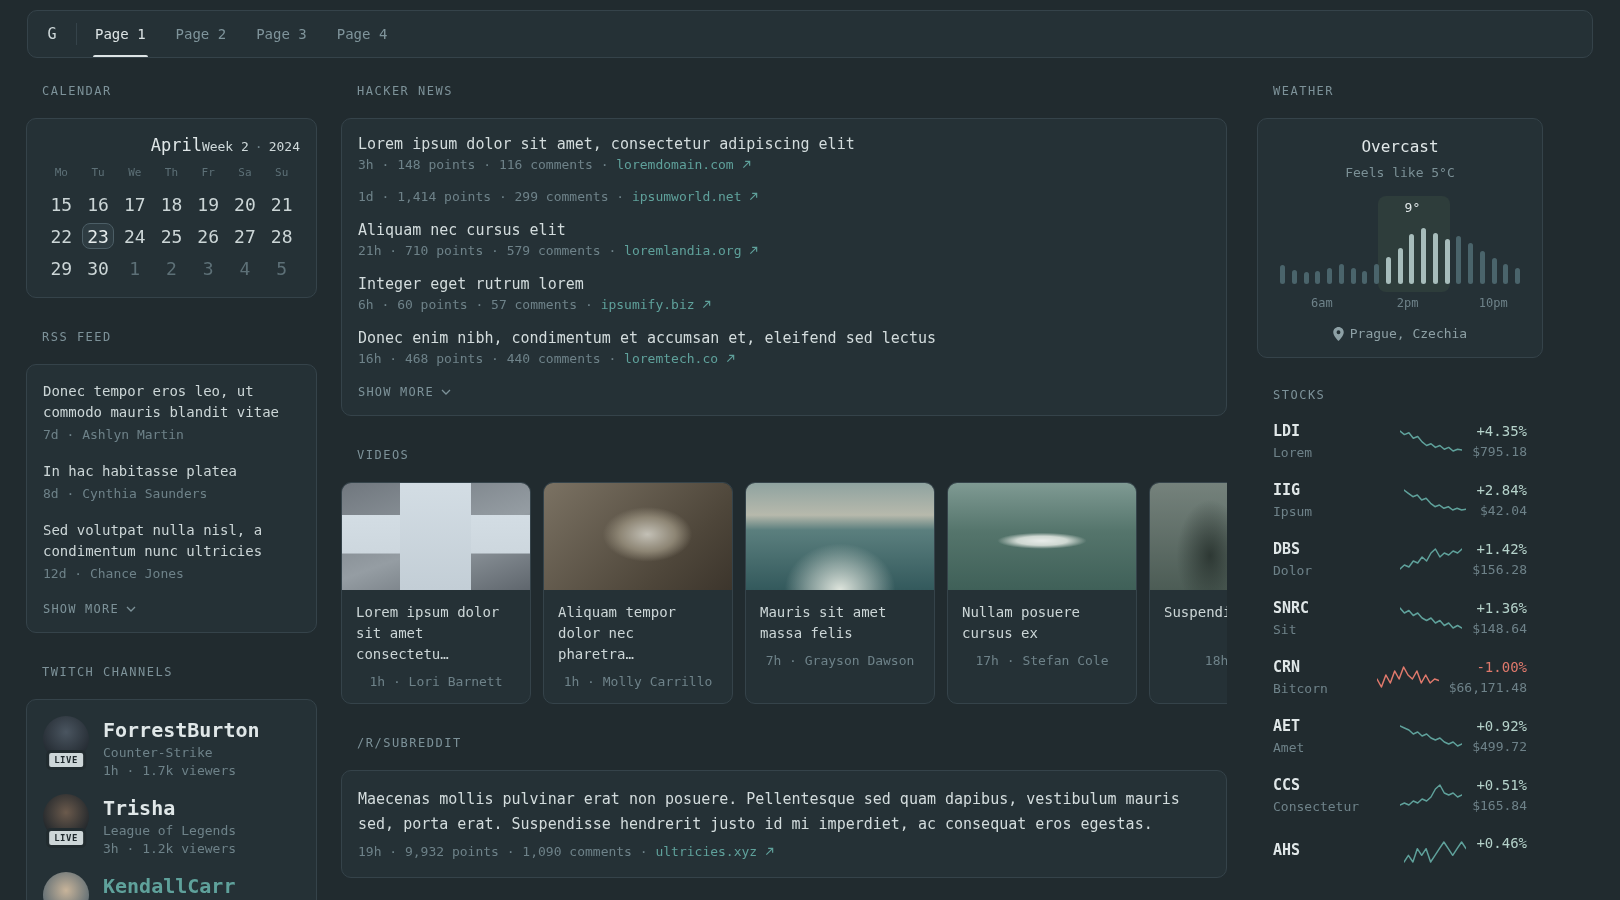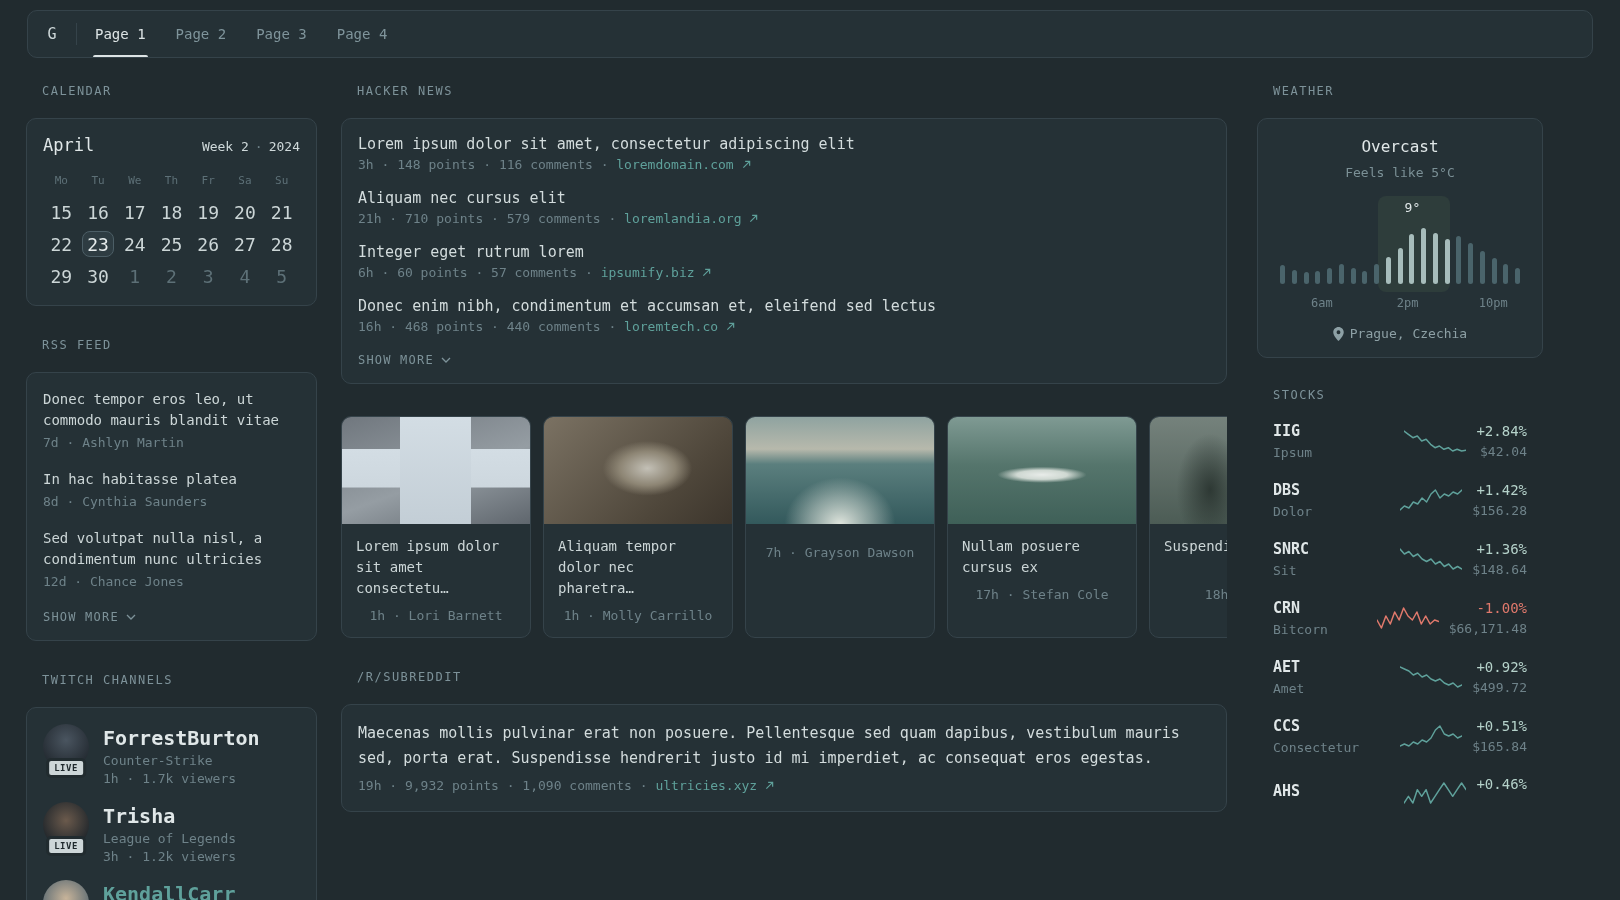--- a/index.html
+++ b/index.html
@@ -55,21 +55,21 @@
   .link { color: var(--link, #5fa19b); cursor: pointer; white-space: nowrap; }
   .ext-icon { stroke: currentColor; vertical-align: baseline; }
   .show-more {
     display: inline-flex; align-items: center; gap: 7px;
     margin-top: 2px; font-size: 12px; letter-spacing: 1.2px;
     color: var(--section-title, #7d9299); cursor: pointer;
   }
   .chev { stroke: currentColor; }
 
   
-  .cal-head { display: flex; justify-content: space-between; align-items: baseline; margin-bottom: 16px; }
+  .cal-head { display: flex; justify-content: flex-end; align-items: baseline; margin-bottom: 8px; }
   .cal-month { font-size: 17px; color: #e0e7e8; }
   .cal-week { font-size: 13px; color: #cfd9da; }
   .cal-sep { margin: 0 6px; color: var(--text-muted, #6e8289); }
   .cal-grid { display: grid; grid-template-columns: repeat(7, 1fr); row-gap: 6px; }
   .cal-cell { height: 26px; display: flex; align-items: center; justify-content: center; font-size: 18px; color: #ccd6d7; }
   .cal-dow { color: #5d7077; font-size: 11px; height: 18px; margin-bottom: 4px; }
   .cal-cell.muted { color: #5d7077; }
   .cal-cell.selected {
     background: #2e3c42; border: 1px solid #4c5e66;
     border-radius: 8px; color: #e6ecec; margin: 0 2px;
@@ -320,20 +320,27 @@
           <div class="hn-meta">
             <span>3h · 148 points · 116 comments ·</span>
             <span class="link"><span>loremdomain.com</span>
               <svg class="ext-icon" width="9" height="9" viewBox="0 0 10 10">
                   <path d="M1.5 8.5 L8.5 1.5 M3.5 1.5 H8.5 V6.5" fill="none" stroke-width="1.3"></path>
                 </svg></span>
           </div>
         </div>
 
         <div class="hn-item">
+          <div class="hn-meta">
+            <span>1d · 1,414 points · 299 comments ·</span>
+            <span class="link"><span>ipsumworld.net</span>
+              <svg class="ext-icon" width="9" height="9" viewBox="0 0 10 10">
+                  <path d="M1.5 8.5 L8.5 1.5 M3.5 1.5 H8.5 V6.5" fill="none" stroke-width="1.3"></path>
+                </svg></span>
+          </div>
         </div>
 
         <div class="hn-item">
           <div class="hn-title">Aliquam nec cursus elit</div>
           <div class="hn-meta">
             <span>21h · 710 points · 579 comments ·</span>
             <span class="link"><span>loremlandia.org</span>
               <svg class="ext-icon" width="9" height="9" viewBox="0 0 10 10">
                   <path d="M1.5 8.5 L8.5 1.5 M3.5 1.5 H8.5 V6.5" fill="none" stroke-width="1.3"></path>
                 </svg></span>
@@ -365,38 +372,40 @@
         <div class="show-more">
           <span>SHOW MORE</span>
           <svg class="chev" width="10" height="6" viewBox="0 0 10 6">
               <path d="M1 1 L5 5 L9 1" fill="none" stroke-width="1.3"></path>
             </svg>
         </div>
       </div>
     </div>
 
     <div class="section">
+      <div class="sec-title">VIDEOS</div>
       <div class="video-row">
         <div class="video-card">
           <div class="thumb thumb-1"></div>
           <div class="video-body">
             <div class="video-title">Lorem ipsum dolor sit amet consectetu…</div>
             <div class="video-meta">1h · Lori Barnett</div>
           </div>
         </div>
         <div class="video-card">
           <div class="thumb thumb-2"></div>
           <div class="video-body">
             <div class="video-title">Aliquam tempor dolor nec pharetra…</div>
             <div class="video-meta">1h · Molly Carrillo</div>
           </div>
         </div>
         <div class="video-card">
           <div class="thumb thumb-3"></div>
           <div class="video-body">
+            <div class="video-title">Mauris sit amet massa felis</div>
             <div class="video-meta">7h · Grayson Dawson</div>
           </div>
         </div>
         <div class="video-card">
           <div class="thumb thumb-4"></div>
           <div class="video-body">
             <div class="video-title">Nullam posuere cursus ex</div>
             <div class="video-meta">17h · Stefan Cole</div>
           </div>
         </div>
@@ -472,20 +481,33 @@
             </svg>
           <span>Prague, Czechia</span>
         </div>
       </div>
     </div>
 
     <div class="section">
       <div class="sec-title">STOCKS</div>
       <div class="stocks-list">
 
+        <div class="stock-row">
+          <div class="stk-left">
+            <div class="stk-sym">LDI</div>
+            <div class="stk-name">Lorem</div>
+          </div>
+          <svg class="spark" viewBox="0 0 62 26">
+              <polyline points="0.0,3.0 4.4,6.6 8.9,4.8 13.3,10.3 17.7,8.5 22.1,13.9 26.6,17.5 31.0,15.7 35.4,19.4 39.9,17.5 44.3,21.2 48.7,19.4 53.1,23.0 57.6,21.2 62.0,21.9" fill="none" stroke="#5fa19b" stroke-width="1.5" stroke-linejoin="round" stroke-linecap="round"></polyline>
+            </svg>
+          <div class="stk-right">
+            <div class="stk-change">+4.35%</div>
+            <div class="stk-price">$795.18</div>
+          </div>
+        </div>
 
         <div class="stock-row">
           <div class="stk-left">
             <div class="stk-sym">IIG</div>
             <div class="stk-name">Ipsum</div>
           </div>
           <svg class="spark" viewBox="0 0 62 26">
               <polyline points="0.0,3.0 4.4,6.3 8.9,9.7 13.3,8.0 17.7,13.0 22.1,11.3 26.6,16.3 31.0,19.7 35.4,18.0 39.9,21.3 44.3,19.7 48.7,23.0 53.1,21.3 57.6,23.0 62.0,22.3" fill="none" stroke="#5fa19b" stroke-width="1.5" stroke-linejoin="round" stroke-linecap="round"></polyline>
             </svg>
           <div class="stk-right">

